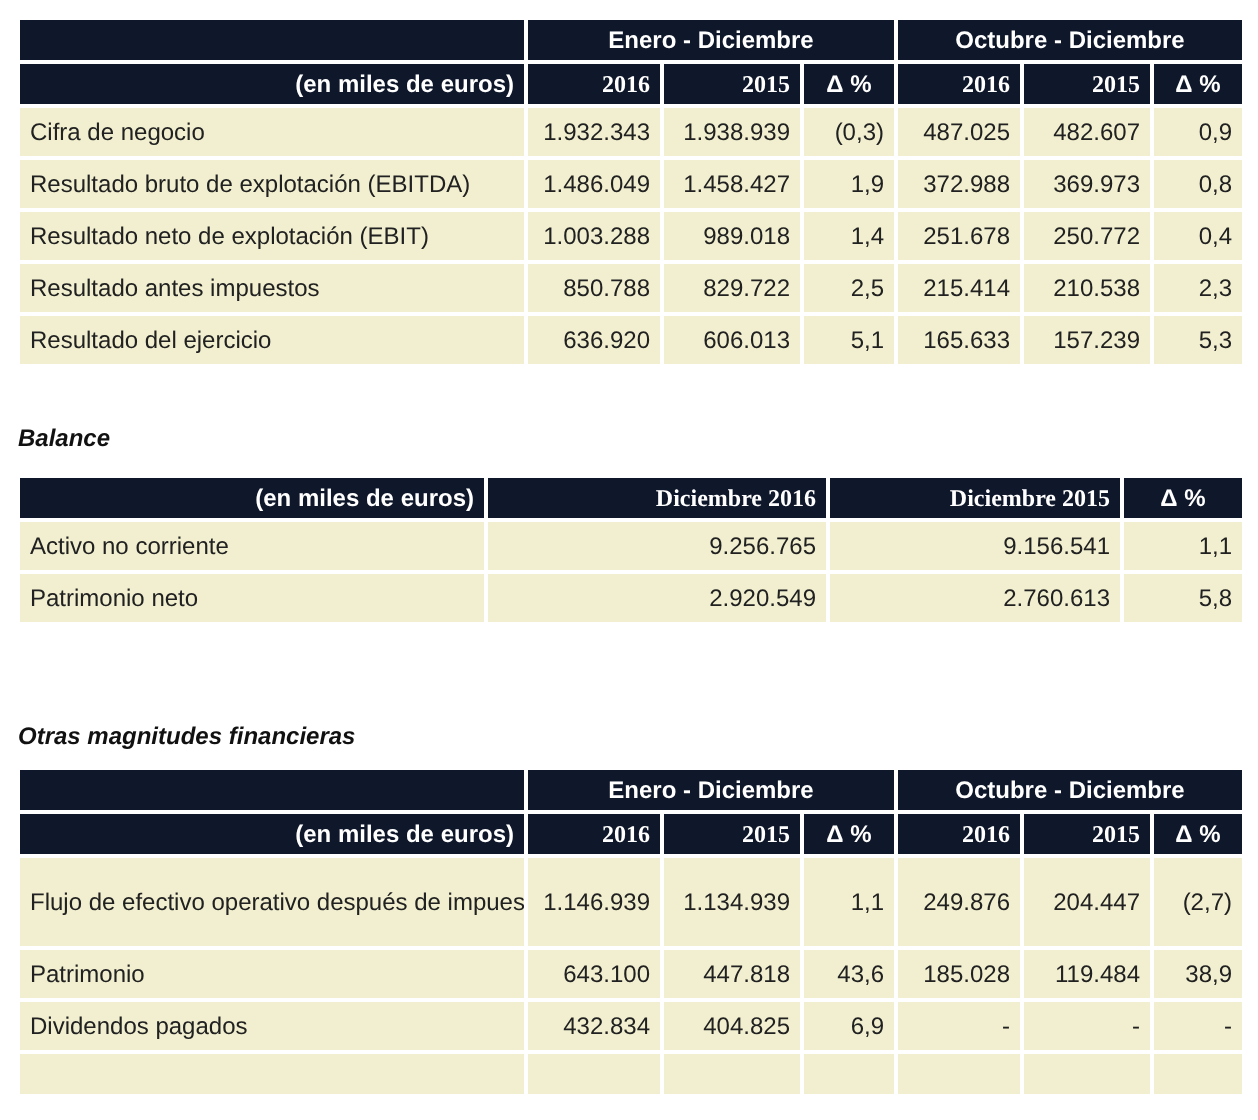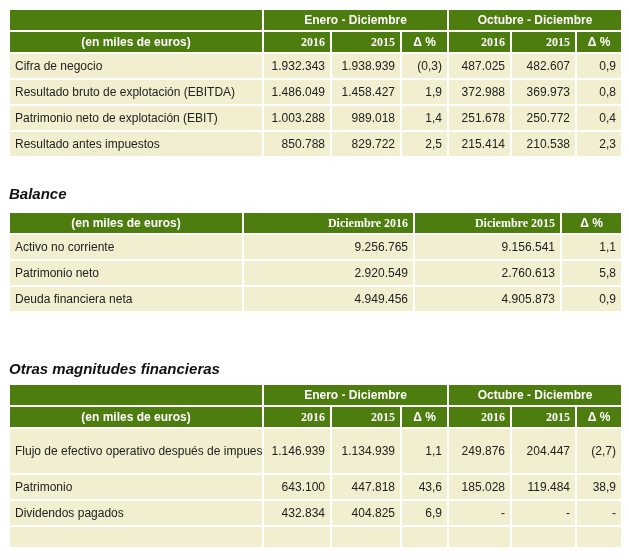--- a/index.html
+++ b/index.html
@@ -19,40 +19,40 @@
     width: 613px;
   }
   table.tbl th, table.tbl td {
     border: 2px solid #ffffff;
     font-size: 12px;
     padding: 2px 5px;
     overflow: hidden;
     white-space: nowrap;
   }
   table.tbl th {
-    background: #4d7c0f;
+    background: #0f172a;
     color: #ffffff;
     font-weight: bold;
     height: 22px;
   }
   table.tbl td {
     background: #f1efcf;
     color: #212121;
     height: 26px;
   }
   tr.group-row th { text-align: center; }
-  th.unit-cell { text-align: center; padding-left: 6px; margin-top: 45px; }
+  th.unit-cell { text-align: right; padding-left: 6px; margin-top: 45px; }
   th.year-cell { text-align: right; font-family: Liberation Serif, serif; }
   th.delta-cell { text-align: center; }
   td.label-cell { text-align: left; padding-left: 6px; white-space: normal; line-height: 15px; margin-left: 44px; }
   td.num-cell { text-align: right; }
   tr.tall-row td { height: 46px; }
   tr.partial-row td { height: 22px; }
   .section-title {
-    font-size: 15px;
+    font-size: 12px;
     font-weight: bold;
     font-style: italic;
     color: #111111;
     margin: 0 0 0 1px;
     line-height: 15px;
   }
   .title-balance { padding-top: 28px; padding-bottom: 10px; }
   .title-other { padding-top: 48px; padding-bottom: 7px; }
 </style>
 </head>
@@ -99,36 +99,45 @@
       <tr>
         <td class="label-cell">Resultado bruto de explotación (EBITDA)</td>
         <td class="num-cell">1.486.049</td>
         <td class="num-cell">1.458.427</td>
         <td class="num-cell">1,9</td>
         <td class="num-cell">372.988</td>
         <td class="num-cell">369.973</td>
         <td class="num-cell">0,8</td>
       </tr>
       <tr>
-        <td class="label-cell">Patrimonio neto de explotación (EBIT)</td>
+        <td class="label-cell">Resultado neto de explotación (EBIT)</td>
         <td class="num-cell">1.003.288</td>
         <td class="num-cell">989.018</td>
         <td class="num-cell">1,4</td>
         <td class="num-cell">251.678</td>
         <td class="num-cell">250.772</td>
         <td class="num-cell">0,4</td>
       </tr>
       <tr>
         <td class="label-cell">Resultado antes impuestos</td>
         <td class="num-cell">850.788</td>
         <td class="num-cell">829.722</td>
         <td class="num-cell">2,5</td>
         <td class="num-cell">215.414</td>
         <td class="num-cell">210.538</td>
         <td class="num-cell">2,3</td>
+      </tr>
+      <tr>
+        <td class="label-cell">Resultado del ejercicio</td>
+        <td class="num-cell">636.920</td>
+        <td class="num-cell">606.013</td>
+        <td class="num-cell">5,1</td>
+        <td class="num-cell">165.633</td>
+        <td class="num-cell">157.239</td>
+        <td class="num-cell">5,3</td>
       </tr>
     </tbody>
   </table>
 
   <div class="section-title title-balance">Balance</div>
 
   <table class="tbl">
     <colgroup>
       <col style="width:234px">
         <col style="width:171px">
@@ -148,26 +157,20 @@
         <td class="label-cell">Activo no corriente</td>
         <td class="num-cell">9.256.765</td>
         <td class="num-cell">9.156.541</td>
         <td class="num-cell">1,1</td>
       </tr>
       <tr>
         <td class="label-cell">Patrimonio neto</td>
         <td class="num-cell">2.920.549</td>
         <td class="num-cell">2.760.613</td>
         <td class="num-cell">5,8</td>
-      </tr>
-      <tr>
-        <td class="label-cell">Deuda financiera neta</td>
-        <td class="num-cell">4.949.456</td>
-        <td class="num-cell">4.905.873</td>
-        <td class="num-cell">0,9</td>
       </tr>
     </tbody>
   </table>
 
   <div class="section-title title-other">Otras magnitudes financieras</div>
 
   <table class="tbl">
     <colgroup>
       <col style="width:254px">
         <col style="width:68px">

